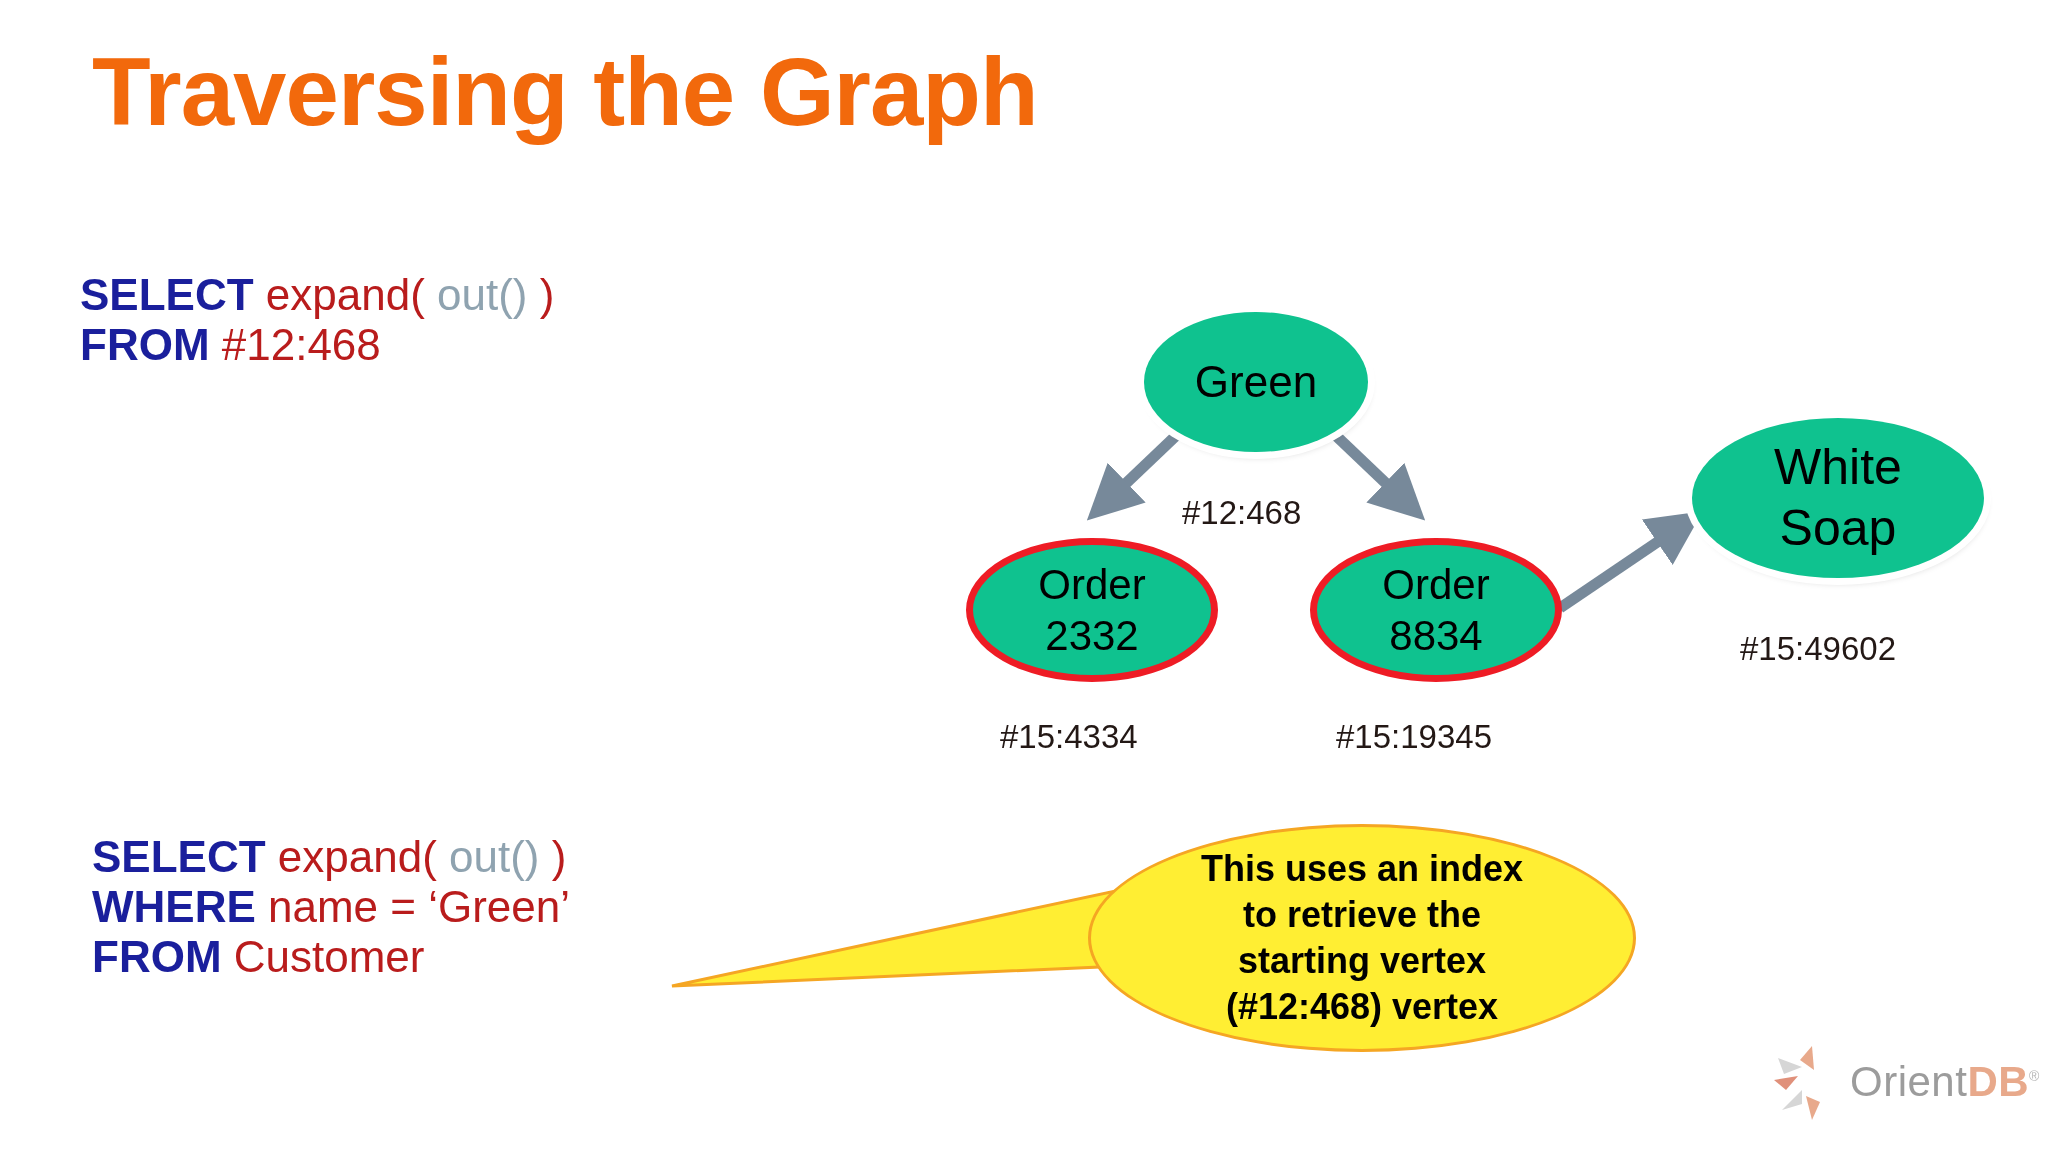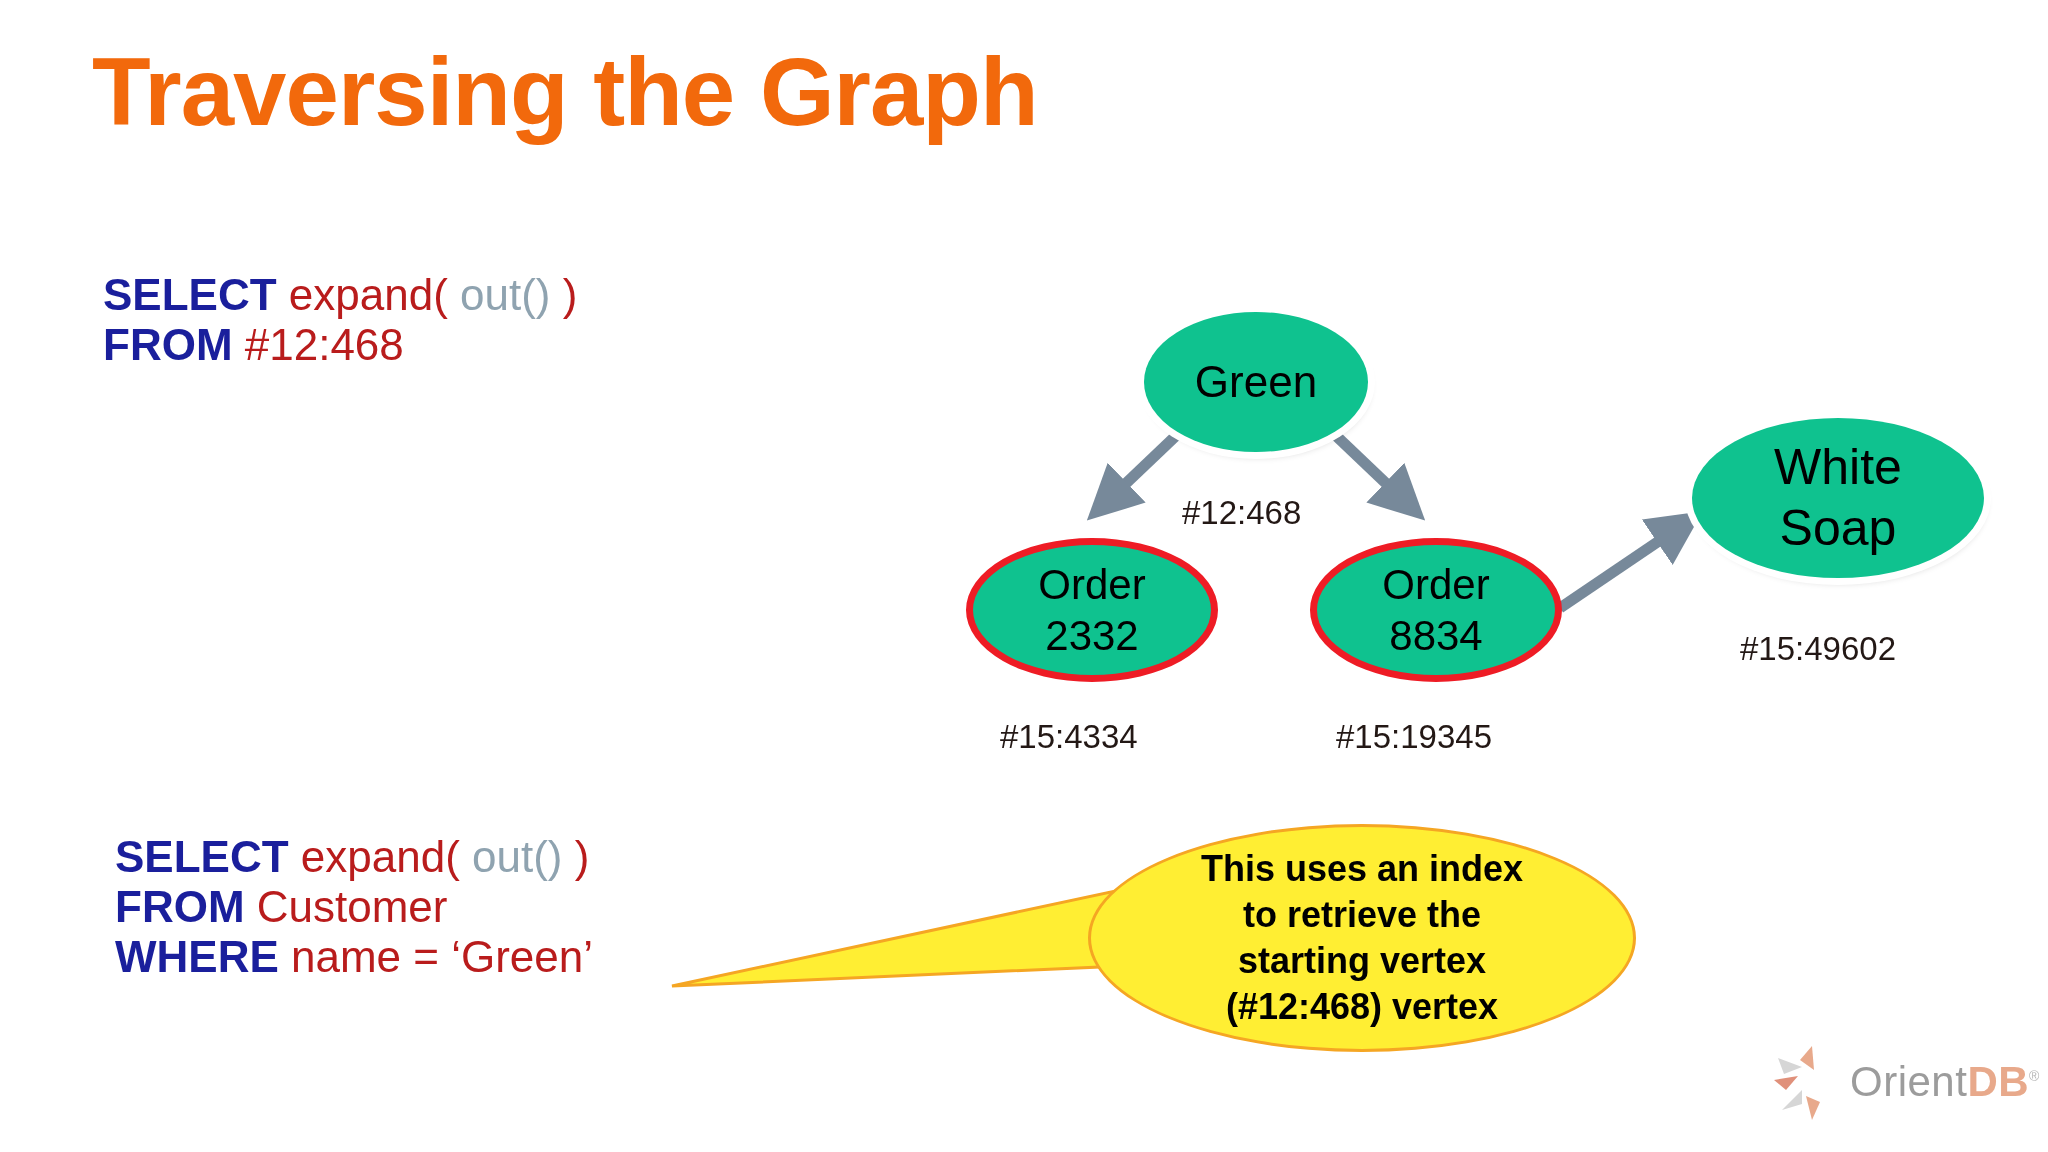--- a/index.html
+++ b/index.html
@@ -33,21 +33,21 @@
   .sql-block {
     position: absolute;
     font-size: 44px;
     line-height: 1.14;
     color: #000000;
     white-space: nowrap;
   }
   #sql-block-1 { left: 80px; top: 270px; }
   #sql-block-2 { left: 92px; top: 832px; }
   .sql-line { display: block; white-space: pre; }
-  .kw      { color: #1A1F9C; font-weight: bold; margin-left: 23px; }
+  .kw      { color: #1A1F9C; font-weight: bold; }
   .plain   { color: #b91c1c; }
   .fn      { color: #8FA3B0; }
 
   
   #graph-area {
     position: absolute;
     left: 0; top: 0;
     width: 2048px; height: 1152px;
     pointer-events: none;
   }
@@ -150,22 +150,22 @@
 
 <div id="slide-title">Traversing the Graph</div>
 
 <div class="sql-block" id="sql-block-1">
   <span class="sql-line"><span class="kw">SELECT</span><span class="plain"> expand( </span><span class="fn">out()</span><span class="plain"> )</span></span>
   <span class="sql-line"><span class="kw">FROM</span><span class="plain"> #12:468</span></span>
 </div>
 
 <div class="sql-block" id="sql-block-2">
   <span class="sql-line"><span class="kw">SELECT</span><span class="plain"> expand( </span><span class="fn">out()</span><span class="plain"> )</span></span>
+  <span class="sql-line"><span class="kw">WHERE</span><span class="plain"> name = ‘Green’</span></span>
   <span class="sql-line"><span class="kw">FROM</span><span class="plain"> Customer</span></span>
-  <span class="sql-line"><span class="kw">WHERE</span><span class="plain"> name = ‘Green’</span></span>
 </div>
 
 <div id="graph-area">
   <svg id="graph-svg" width="2048" height="1152">
     <defs>
       <marker id="arrowhead" markerWidth="5" markerHeight="5" refX="3.6" refY="2.5" orient="auto">
         <polygon points="0,0 5,2.5 0,5" fill="#77899A"></polygon>
       </marker>
     </defs>
 

